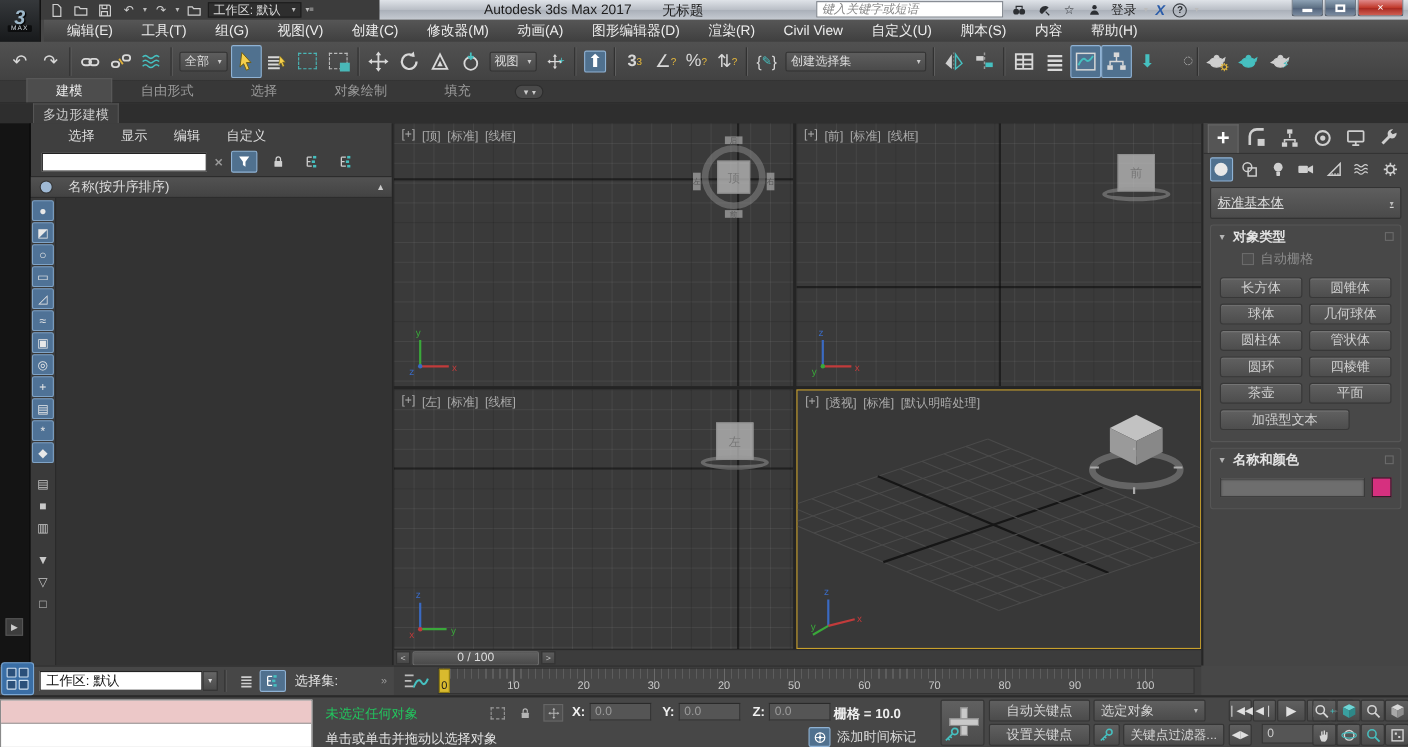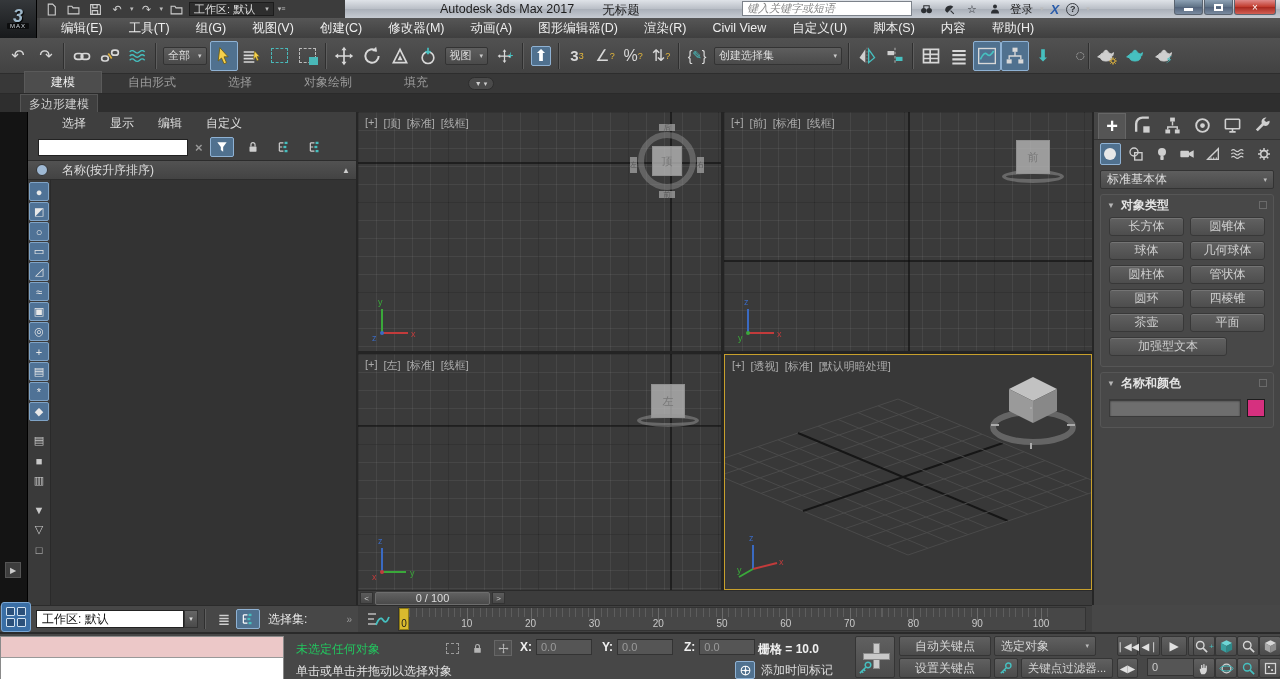--- a/index.html
+++ b/index.html
@@ -56,21 +56,21 @@
   .dash-box.fill::after{content:"";position:absolute;right:4px;bottom:6px;width:9px;height:8px;background:#49b8b8;}
   .up-box{width:20px;height:20px;border:1px solid #8fb2d4;background:#50718f;border-radius:2px;display:flex;align-items:center;justify-content:center;color:#fff;}
 
   
   #ribbon-tabs{left:0;top:74px;width:1280px;height:20px;background:#383838;display:flex;align-items:flex-end;padding-left:24px;border-bottom:1px solid #2a2a2a;}
   .rtab{padding:2px 26px;font-size:12px;color:#9b9b9b;}
   .rtab.active{background:#4d4d4d;color:#eee;border:1px solid #5a5a5a;border-bottom:none;}
   #ribbon-flyout{width:26px;height:13px;background:#4a4a4a;border:1px solid #2d2d2d;border-radius:7px;margin-left:14px;margin-bottom:3px;
     display:flex;align-items:center;justify-content:center;font-size:7px;color:#ccc;gap:2px;}
   #ribbon-panelrow{left:0;top:94px;width:1280px;height:18px;background:#2e2e2e;display:flex;}
-  #ribbon-panel-label{margin-left:20px;padding:1px 8px;background:#3f3f3f;border:1px solid #555;border-bottom:none;color:#ccc;font-size:12px;}
+  #ribbon-panel-label{margin-left:30px;padding:1px 8px;background:#3f3f3f;border:1px solid #555;border-bottom:none;color:#ccc;font-size:12px;}
 
   
   #left-strip{left:0;top:112px;width:28px;height:493px;background:#141414;border-right:1px solid #000;}
   #strip-arrow{position:absolute;left:5px;top:450px;width:16px;height:16px;background:#3d3d3d;border:1px solid #555;color:#ccc;
     font-size:8px;display:flex;align-items:center;justify-content:center;}
 
   
   #explorer{left:28px;top:112px;width:330px;height:493px;background:#3f3f3f;border-right:2px solid #262626;}
   #exp-menu{height:22px;display:flex;align-items:center;padding-left:22px;gap:0;}
   #exp-menu span{padding:0 12px;color:#ddd;}
@@ -181,22 +181,22 @@
   
   #cmdpanel{left:1092px;top:112px;width:188px;height:493px;background:#454545;border-left:2px solid #262626;}
   #cp-tabs{height:28px;display:flex;align-items:center;padding:0 4px;gap:2px;border-bottom:1px solid #333;}
   .cp-tab{width:28px;height:26px;display:flex;align-items:center;justify-content:center;color:#cfcfcf;}
   .cp-tab.active{background:#555;border:1px solid #666;border-bottom:none;}
   .cp-tab svg{width:19px;height:19px;}
   #cp-cats{height:28px;display:flex;align-items:center;padding:0 6px;gap:5px;}
   .cp-cat{width:22px;height:22px;display:flex;align-items:center;justify-content:center;border-radius:2px;}
   .cp-cat.hl{background:#50718f;border:1px solid #8fb2d4;}
   .cp-cat svg{width:16px;height:16px;}
-  #cp-dropdown{margin:2px 6px;height:19px;background:linear-gradient(#5e5e5e,#4a4a4a);border:1px solid #333;border-radius:2px;
-    display:flex;align-items:center;justify-content:space-between;padding:0 6px;color:#ddd;}
+  #cp-dropdown{margin:2px 6px;height:29px;background:linear-gradient(#5e5e5e,#4a4a4a);border:1px solid #333;border-radius:2px;
+    display:flex;align-items:center;justify-content:space-between;padding:0 6px;color:#ddd;text-decoration:underline;}
   .rollout{margin:5px 6px;border:1px solid #565656;border-radius:3px;background:#484848;}
   .ro-head{height:20px;display:flex;align-items:center;gap:6px;padding:0 6px;font-weight:bold;color:#e3e3e3;}
   .ro-head .arr{font-size:8px;color:#b5b5b5;}
   .ro-head .boxlet{margin-left:auto;width:8px;height:8px;border:1px solid #6a6a6a;}
   #autogrid-row{display:flex;align-items:center;gap:6px;padding:2px 0 6px 28px;color:#8a8a8a;}
   #autogrid-row .cb{width:11px;height:11px;background:#4e4e4e;border:1px solid #6a6a6a;}
   #ot-buttons{display:grid;grid-template-columns:1fr 1fr;gap:5px 6px;padding:2px 8px 10px 8px;}
   .ot-btn{height:19px;background:linear-gradient(#616161,#4d4d4d);border:1px solid #383838;border-radius:3px;
     box-shadow:inset 0 1px 0 #747474;color:#cfcfcf;display:flex;align-items:center;justify-content:center;font-size:12px;}
   .ot-btn.wide{grid-column:1/3;width:118px;}
@@ -1097,20 +1097,24 @@
     <span>标准基本体</span>
     <span class="tiny-caret">▾</span>
   </div>
 
   <div class="rollout">
     <div class="ro-head">
       <span class="arr">▼</span>
       <span>对象类型</span>
       <span class="boxlet"></span>
     </div>
+    <div id="autogrid-row">
+      <span class="cb"></span>
+      <span>自动栅格</span>
+    </div>
     <div id="ot-buttons">
           <span class="ot-btn">长方体</span>
           <span class="ot-btn">圆锥体</span>
           <span class="ot-btn">球体</span>
           <span class="ot-btn">几何球体</span>
           <span class="ot-btn">圆柱体</span>
           <span class="ot-btn">管状体</span>
           <span class="ot-btn">圆环</span>
           <span class="ot-btn">四棱锥</span>
           <span class="ot-btn">茶壶</span>

